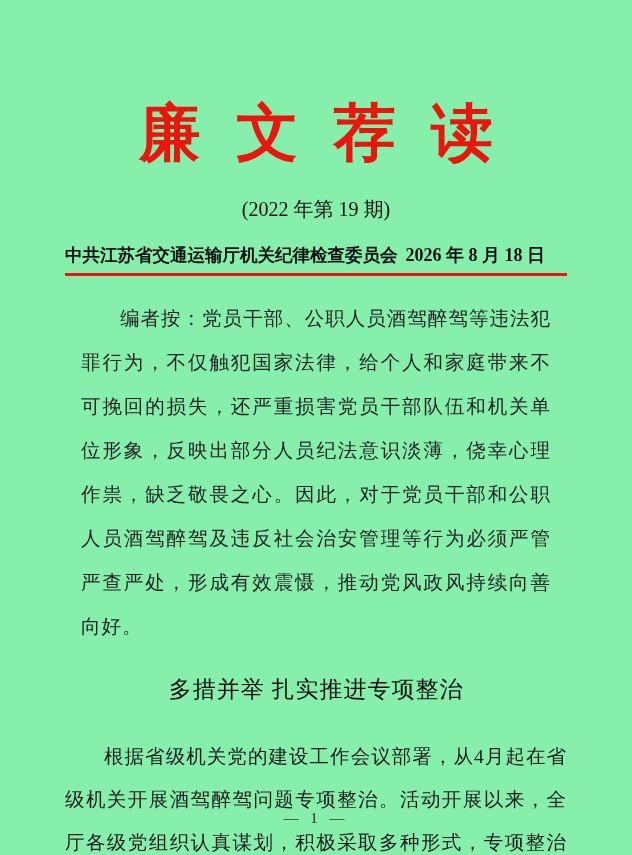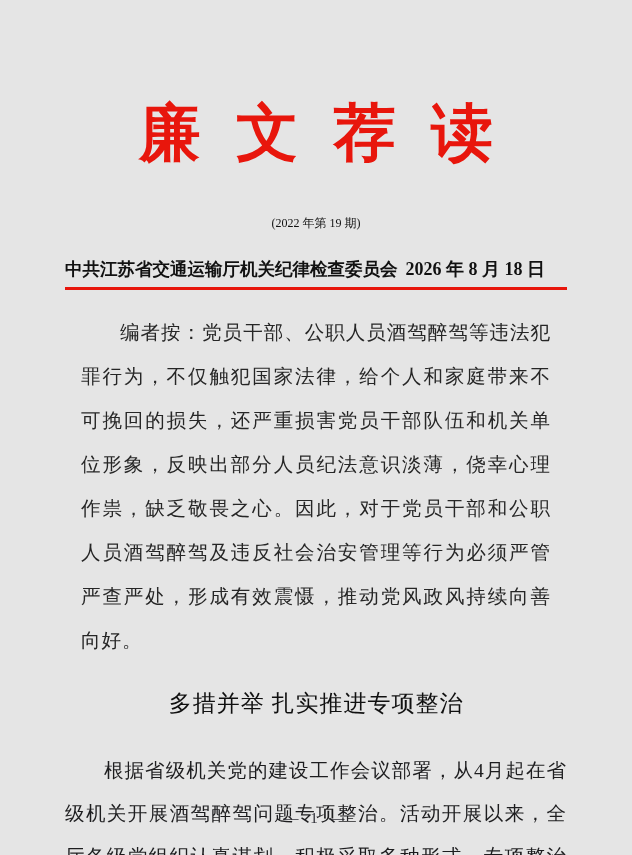--- a/index.html
+++ b/index.html
@@ -5,43 +5,43 @@
   html, body {
     margin: 0;
     padding: 0;
     background: #ffffff;
   }
   .sheet {
     position: relative;
     width: 632px;
     height: 855px;
     margin: 0 auto;
-    background: #e5e5e5;
+    background: #86efac;
     overflow: hidden;
     font-family: "Liberation Serif", "DejaVu Serif", serif;
     color: #1d1d1f;
     box-sizing: border-box;
     padding: 0 65px;
   }
   .masthead-title {
     margin: 0;
     padding-top: 96px;
     text-align: center;
     font-size: 62px;
     line-height: 74px;
     font-weight: bold;
     letter-spacing: 10px;
     color: #e8160c;
     text-indent: 10px;
     white-space: nowrap;
   }
   .issue-line {
-    margin-top: 42px;
+    margin-top: 28px;
     text-align: center;
-    font-size: 12px;
+    font-size: 20px;
     line-height: 22px;
     color: #111111;
   }
   .publisher-row {
     margin-top: 24px;
     display: flex;
     justify-content: space-between;
     align-items: flex-end;
     font-size: 17.5px;
     line-height: 22px;

